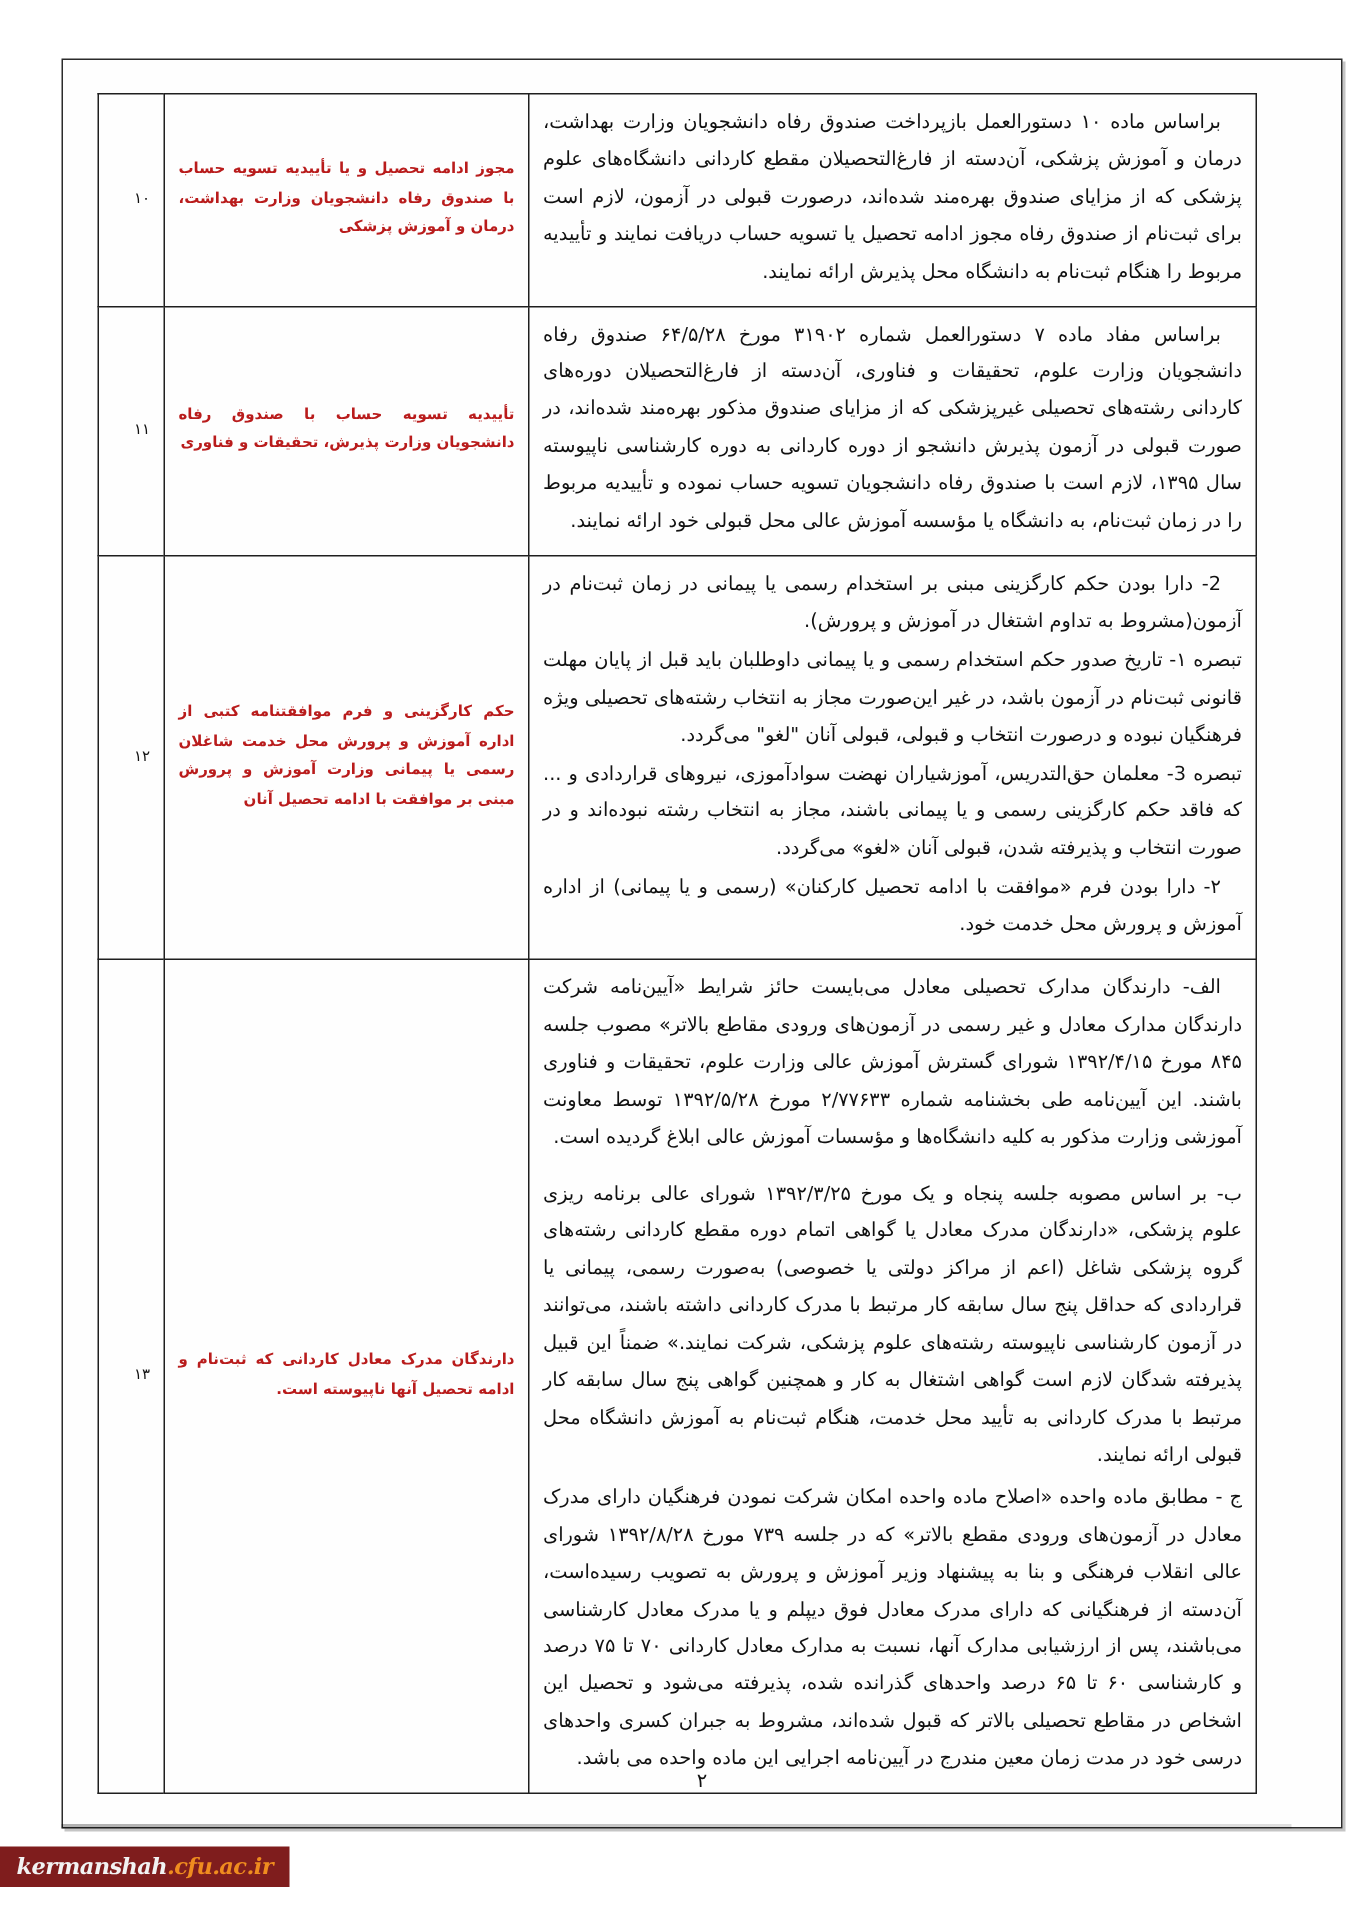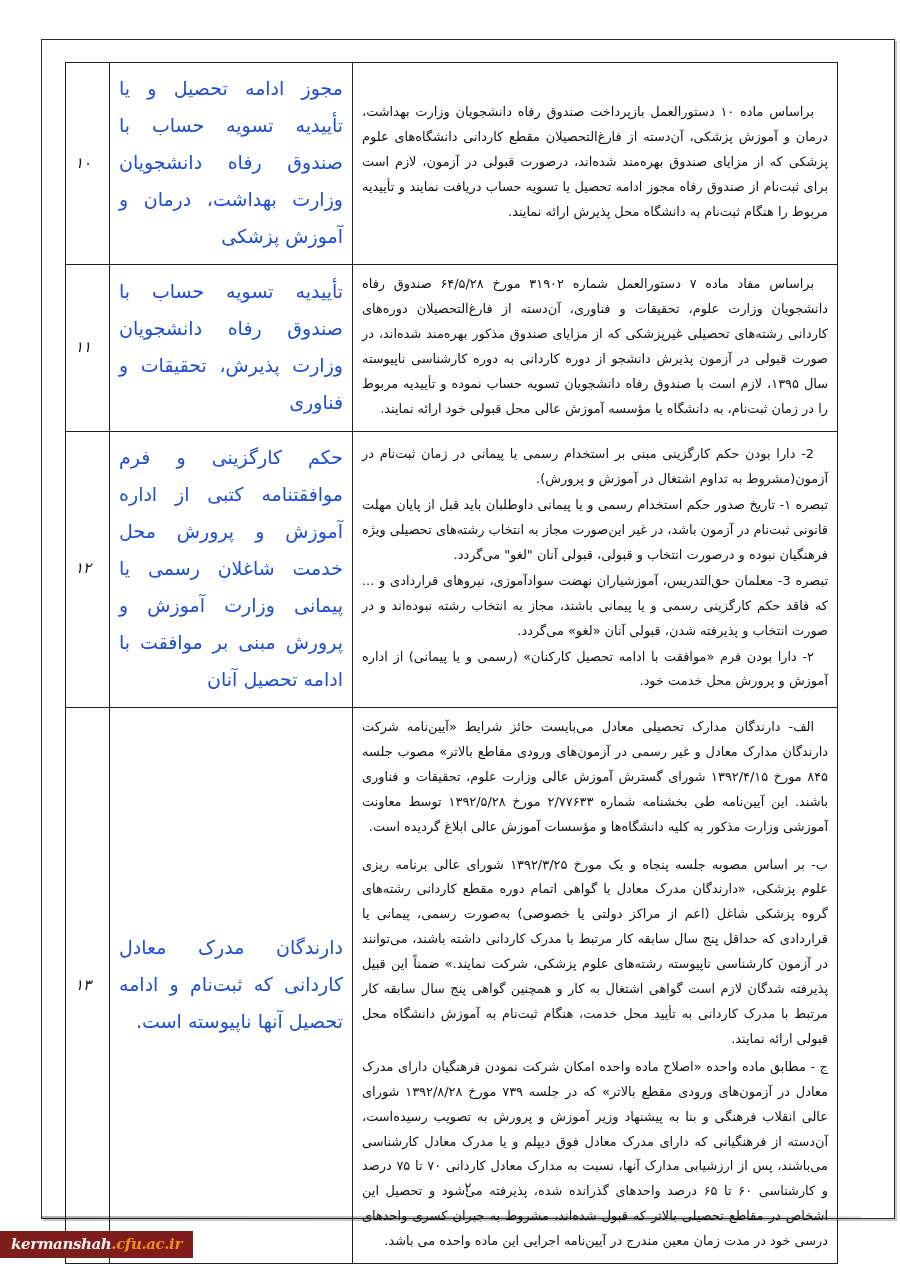--- a/index.html
+++ b/index.html
@@ -44,36 +44,36 @@
     vertical-align: middle;
     padding: 7px 9px 9px 9px;
     box-sizing: border-box;
   }
 
   col.c-num   { width: 44px; }
   col.c-title { width: 243px; }
   col.c-desc  { width: 485px; }
 
   .cell-num {
-    text-align: left;
-    font-size: 15px;
+    text-align: right;
+    font-size: 10px;
     color: #111;
     vertical-align: middle;
     letter-spacing: 0.5px;
-    font-style: italic;
   }
   .cell-title {
     text-align: justify;
     text-align-last: right;
-    font-size: 19px;
+    font-size: 10px;
     line-height: 1.95;
-    color: #1d4ed8;
+    color: #b91c1c;
     vertical-align: middle;
     padding-right: 11px;
     padding-left: 11px;
+    font-weight: bold;
   }
   .cell-desc {
     text-align: justify;
     text-align-last: right;
     font-size: 12.9px;
     line-height: 1.93;
     color: #111;
     vertical-align: top;
     padding-top: 9px;
     padding-bottom: 10px;

